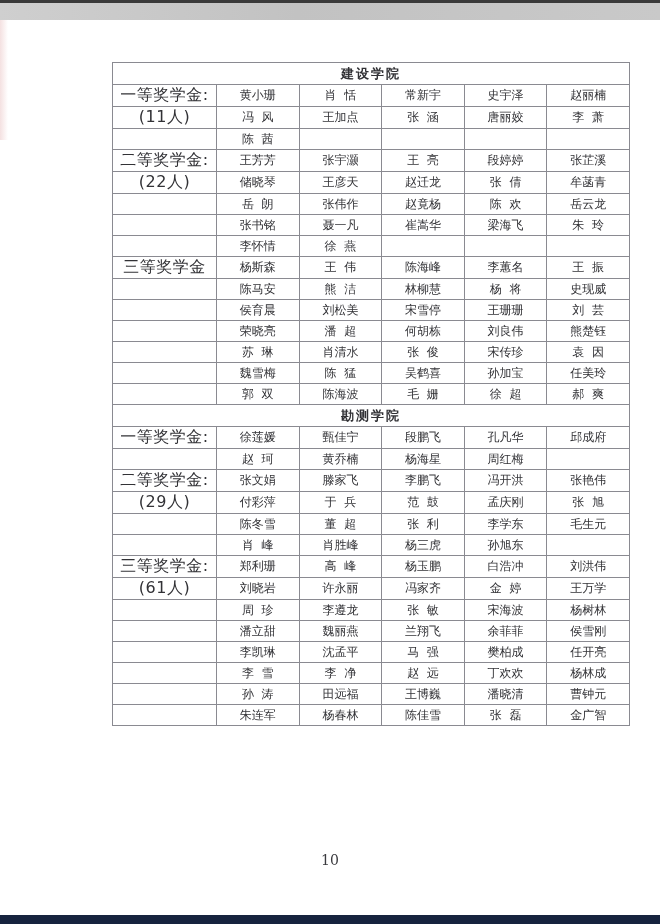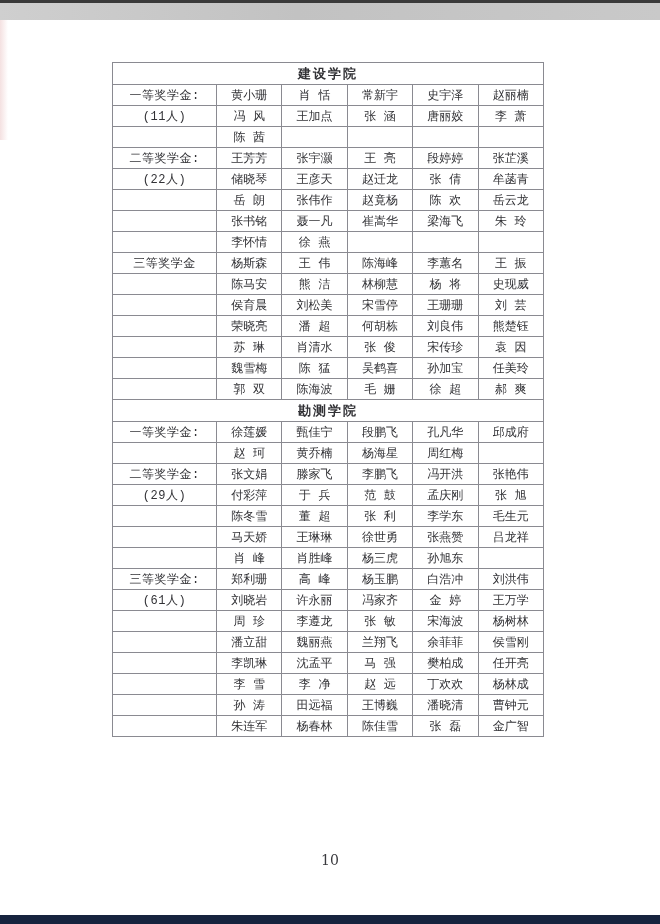--- a/index.html
+++ b/index.html
@@ -20,34 +20,34 @@
     color:var(--text);
     overflow:hidden;
   }
   .top-strip{position:absolute;left:0;top:0;width:660px;height:3px;background:var(--top-strip);}
   .top-band{position:absolute;left:0;top:3px;width:660px;height:17px;
     background:linear-gradient(90deg,#cfcfcf 0%,#c2c2c2 45%,#c9c9c9 100%);}
   .left-edge{position:absolute;left:0;top:20px;width:8px;height:120px;
     background:linear-gradient(90deg,rgba(235,200,200,.55),rgba(255,255,255,0));}
   .bottom-bar{position:absolute;left:0;bottom:0;width:660px;height:9px;background:var(--bottom-bar);}
 
-  .table-wrap{position:absolute;left:112px;top:62px;width:432px;}
+  .table-wrap{position:absolute;left:112px;top:62px;width:518px;}
   table{border-collapse:collapse;width:100%;table-layout:fixed;}
   td{
     border:1px solid var(--table-border);
     height:21px;
     font-size:12px;
     text-align:center;
     vertical-align:middle;
     white-space:pre;
     overflow:hidden;
     color:var(--text);
   }
   td.section-title{font-weight:bold;font-size:13px;letter-spacing:2px;height:22px;}
-  td.cat-cell{font-size:12px;letter-spacing:0.5px;font-family:Liberation Mono, monospace;}
+  td.cat-cell{font-size:16px;letter-spacing:0.5px;}
   col.cat{width:104px;}
 
   .page-number{
     position:absolute;left:0;top:852px;width:660px;
     text-align:center;font-size:14px;color:#3a3a3e;
     font-family:"DejaVu Serif",serif;
   }
 </style>
 </head>
 <body>
@@ -228,28 +228,20 @@
         <tr>
           <td class="cat-cell"></td>
           <td class="name-cell">陈冬雪</td>
           <td class="name-cell">董  超</td>
           <td class="name-cell">张  利</td>
           <td class="name-cell">李学东</td>
           <td class="name-cell">毛生元</td>
         </tr>
         <tr>
           <td class="cat-cell"></td>
-          <td class="name-cell">马天娇</td>
-          <td class="name-cell">王琳琳</td>
-          <td class="name-cell">徐世勇</td>
-          <td class="name-cell">张燕赞</td>
-          <td class="name-cell">吕龙祥</td>
-        </tr>
-        <tr>
-          <td class="cat-cell"></td>
           <td class="name-cell">肖  峰</td>
           <td class="name-cell">肖胜峰</td>
           <td class="name-cell">杨三虎</td>
           <td class="name-cell">孙旭东</td>
           <td class="name-cell"></td>
         </tr>
         <tr>
           <td class="cat-cell">三等奖学金:</td>
           <td class="name-cell">郑利珊</td>
           <td class="name-cell">高  峰</td>

